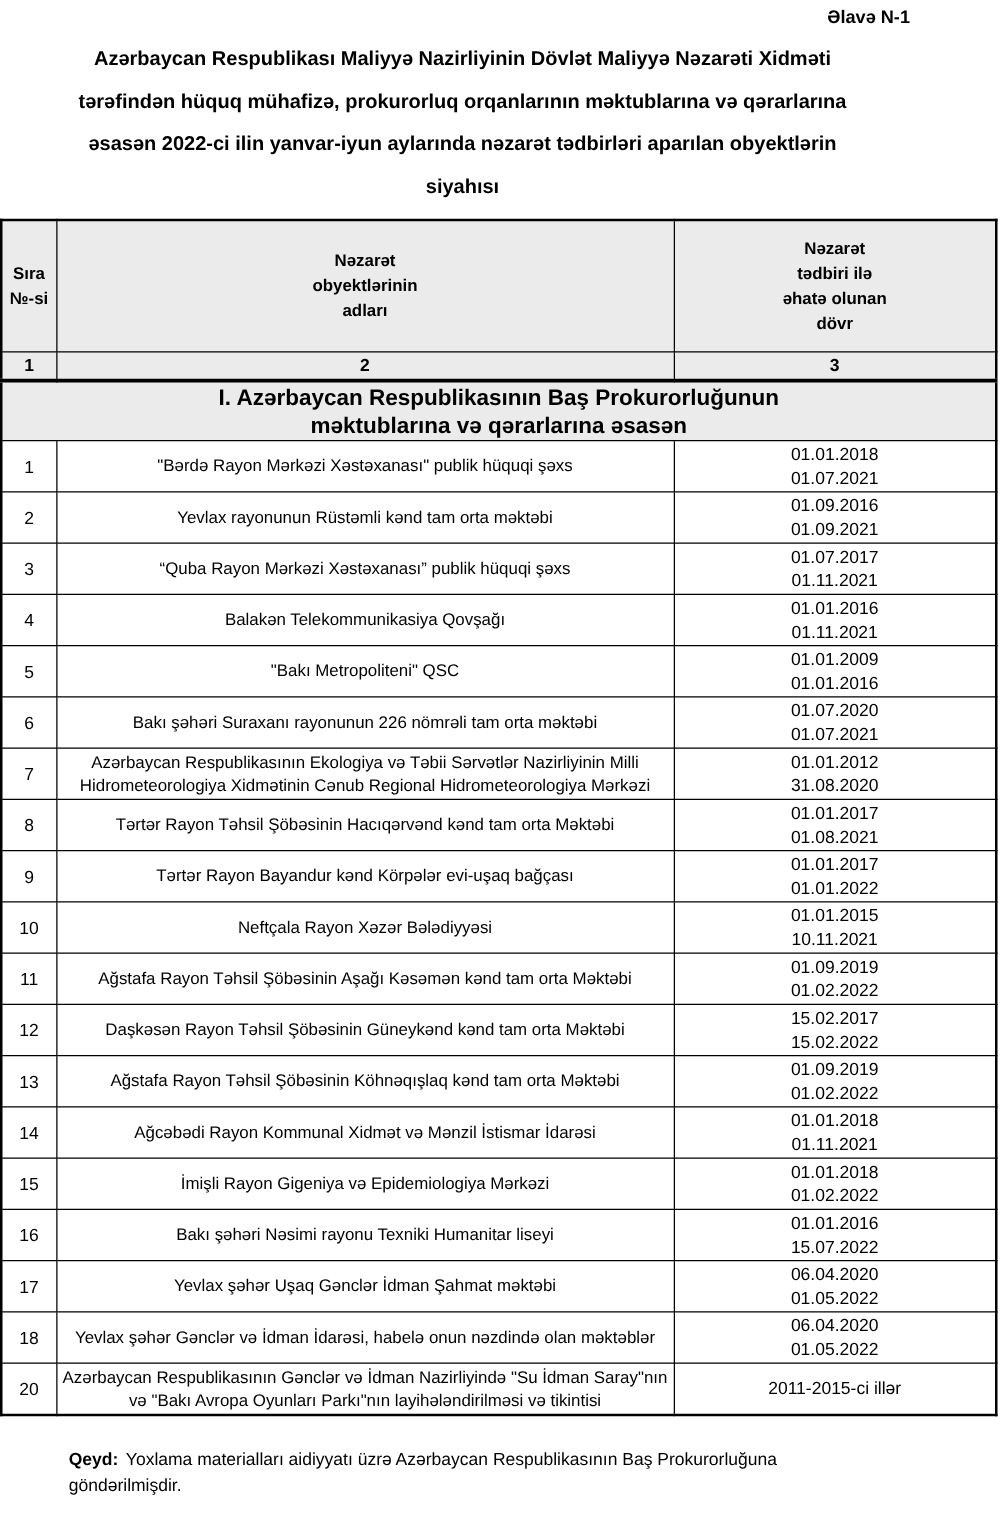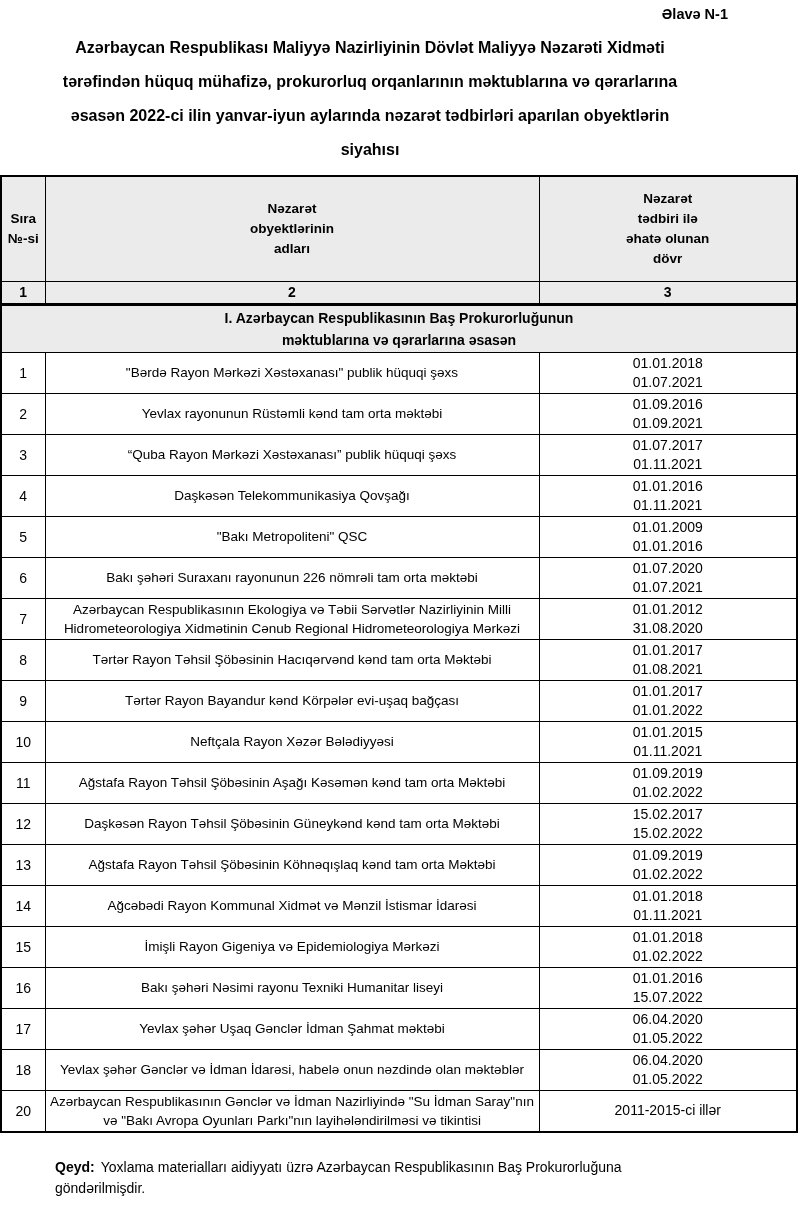--- a/index.html
+++ b/index.html
@@ -58,21 +58,21 @@
   }
   tr.row-numbering{height:23px;}
   tr.row-numbering td{
     font-weight:bold;
     font-size:14px;
     padding:0 4px;
   }
   tr.row-section td{
     border-top:3px solid var(--border);
     font-weight:bold;
-    font-size:14px;
+    font-size:18px;
     line-height:22px;
     height:48px;
     margin-left:36px;
   }
   tbody tr.data-row{height:39px;}
   td.cell-no{font-size:14px;}
   td.cell-name{font-size:13.5px;line-height:19px;}
   td.cell-period{font-size:14px;line-height:19px;}
   .note{
     margin:24px 58px 0 55px;
@@ -135,21 +135,21 @@
 01.09.2021</td>
       </tr>
       <tr class="data-row">
         <td class="cell-no">3</td>
         <td class="cell-name">“Quba Rayon Mərkəzi Xəstəxanası” publik hüquqi şəxs</td>
         <td class="cell-period pre">01.07.2017
 01.11.2021</td>
       </tr>
       <tr class="data-row">
         <td class="cell-no">4</td>
-        <td class="cell-name">Daşkəsən Telekommunikasiya Qovşağı</td>
+        <td class="cell-name">Balakən Telekommunikasiya Qovşağı</td>
         <td class="cell-period pre">01.01.2016
 01.11.2021</td>
       </tr>
       <tr class="data-row">
         <td class="cell-no">5</td>
         <td class="cell-name">"Bakı Metropoliteni" QSC</td>
         <td class="cell-period pre">01.01.2009
 01.01.2016</td>
       </tr>
       <tr class="data-row">
@@ -173,21 +173,21 @@
       <tr class="data-row">
         <td class="cell-no">9</td>
         <td class="cell-name">Tərtər Rayon Bayandur kənd Körpələr evi-uşaq bağçası</td>
         <td class="cell-period pre">01.01.2017
 01.01.2022</td>
       </tr>
       <tr class="data-row">
         <td class="cell-no">10</td>
         <td class="cell-name">Neftçala  Rayon Xəzər Bələdiyyəsi</td>
         <td class="cell-period pre">01.01.2015
-01.11.2021</td>
+10.11.2021</td>
       </tr>
       <tr class="data-row">
         <td class="cell-no">11</td>
         <td class="cell-name">Ağstafa Rayon Təhsil Şöbəsinin Aşağı Kəsəmən kənd tam orta Məktəbi</td>
         <td class="cell-period pre">01.09.2019
 01.02.2022</td>
       </tr>
       <tr class="data-row">
         <td class="cell-no">12</td>
         <td class="cell-name">Daşkəsən Rayon Təhsil Şöbəsinin Güneykənd kənd tam orta Məktəbi</td>

